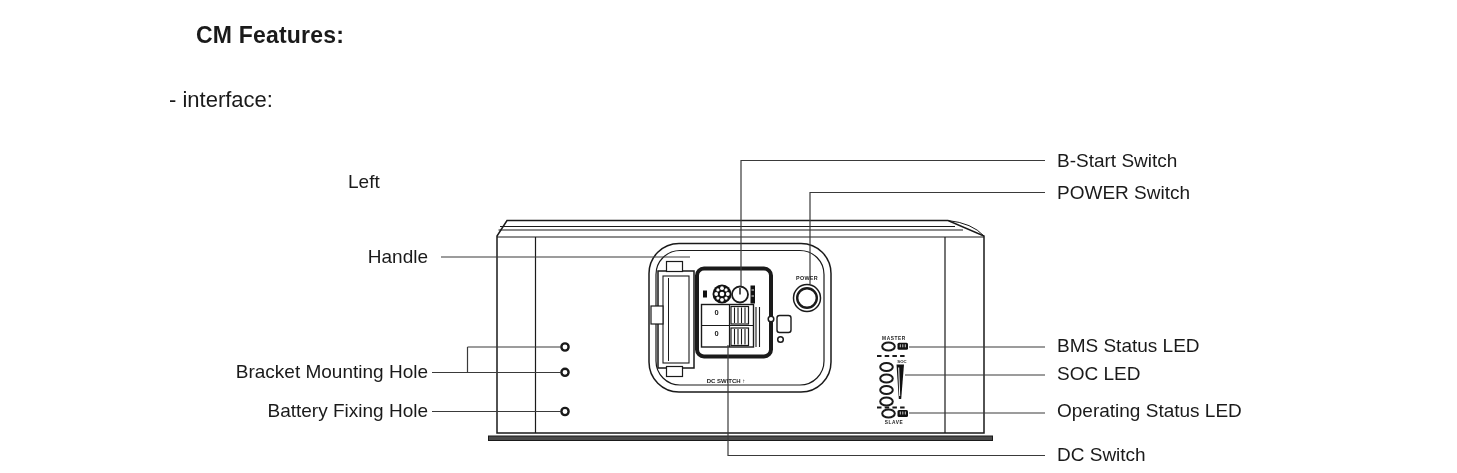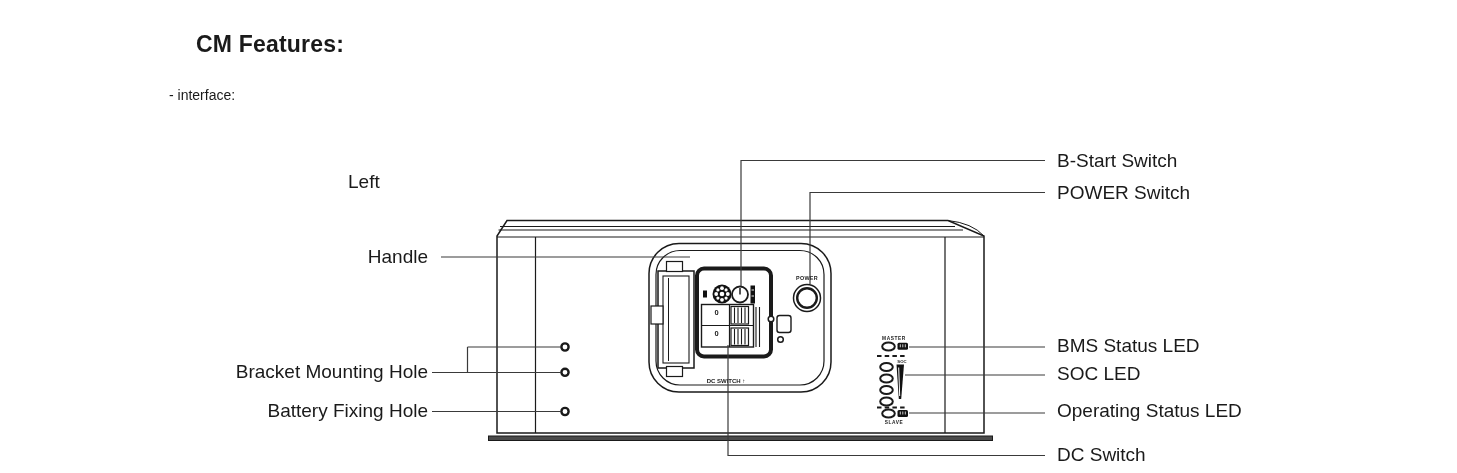--- a/index.html
+++ b/index.html
@@ -1,26 +1,26 @@
 <!DOCTYPE html>
 <html><head>
 <meta charset="utf-8">
 <style>
   html,body{margin:0;padding:0;background:#fff;}
   .page{
     position:relative;width:1457px;height:473px;background:#ffffff;
     font-family:"Liberation Sans",sans-serif;color:#1a1a1a;overflow:hidden;
   }
   .title{
-    position:absolute;left:196px;top:31px;
+    position:absolute;left:196px;top:22px;
     font-size:23px;font-weight:bold;letter-spacing:0.2px;
   }
   .subtitle{
     position:absolute;left:169px;top:87px;
-    font-size:14px;font-weight:normal;
+    font-size:22px;font-weight:normal;
   }
   svg{position:absolute;left:0;top:0;}
   svg text{fill:#1a1a1a;font-family:"Liberation Sans",sans-serif;}
   .callout{font-size:19px;}
   .tinymark{font-weight:bold;}
   .outline{fill:#ffffff;stroke:#1a1a1a;}
   .ln{stroke:#1a1a1a;fill:none;}
   .leader{stroke:#3a3a3a;stroke-width:1.2;fill:none;}
   .darkfill{fill:#111111;stroke:none;}
 </style>

